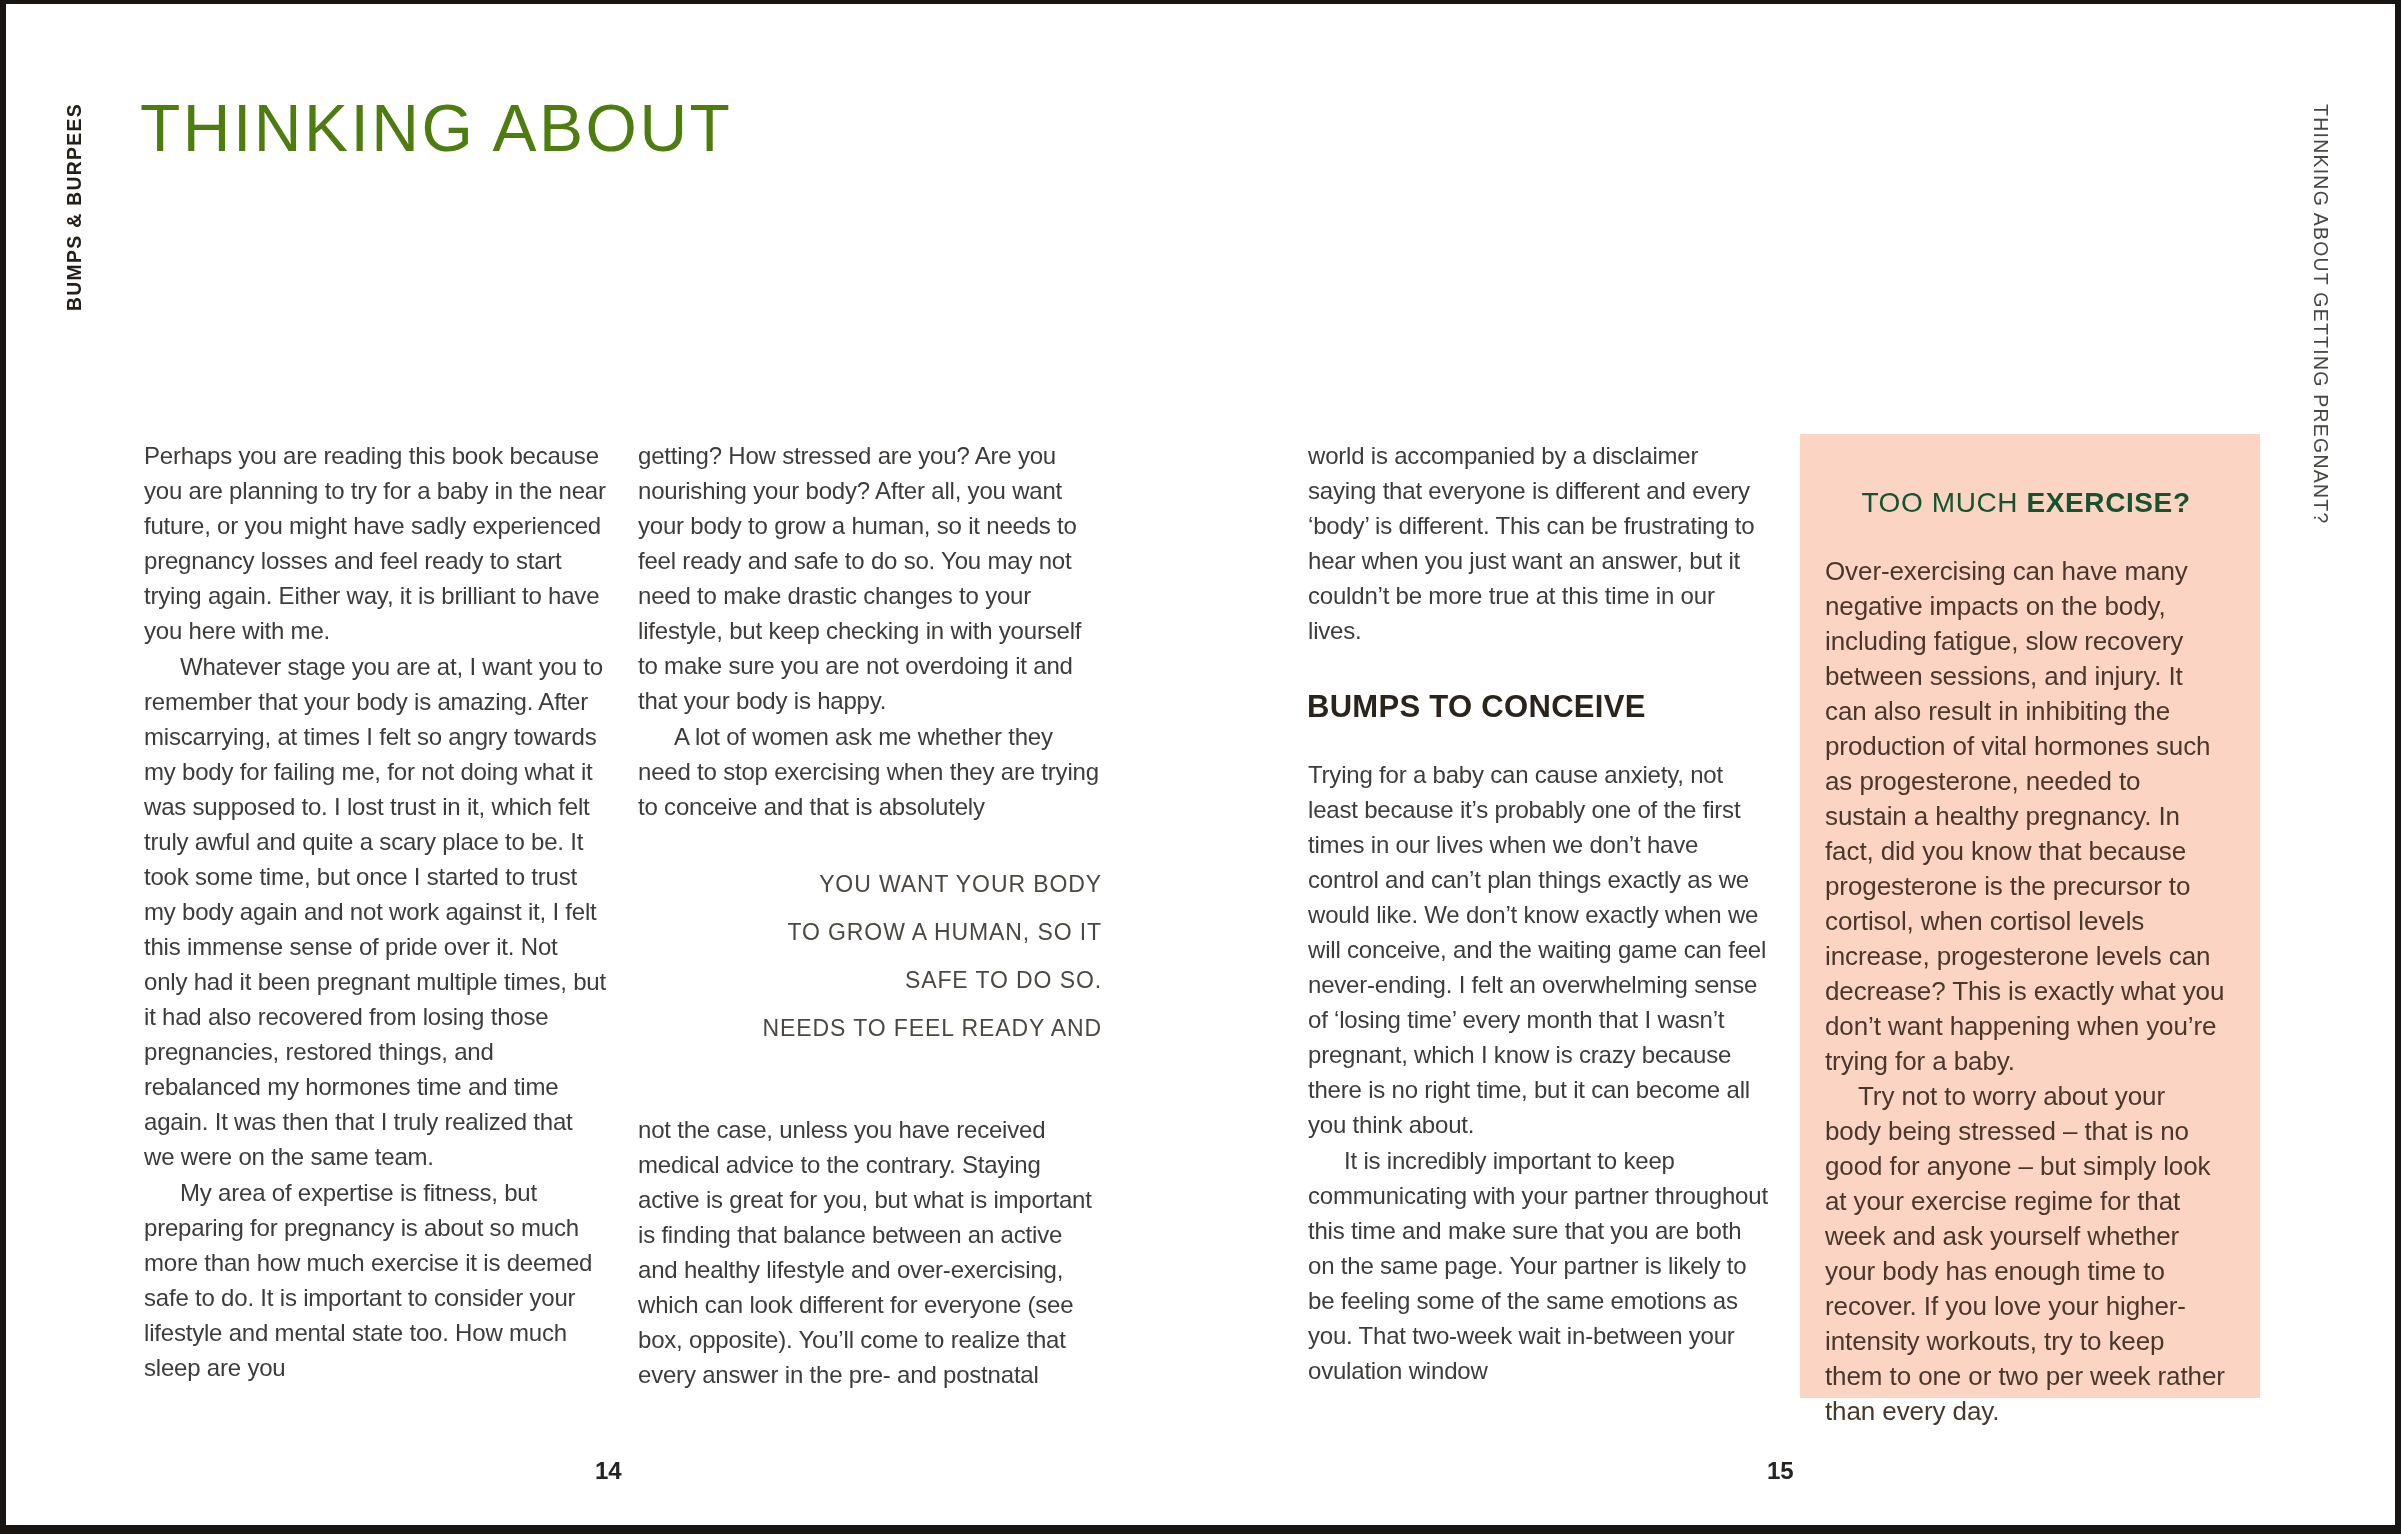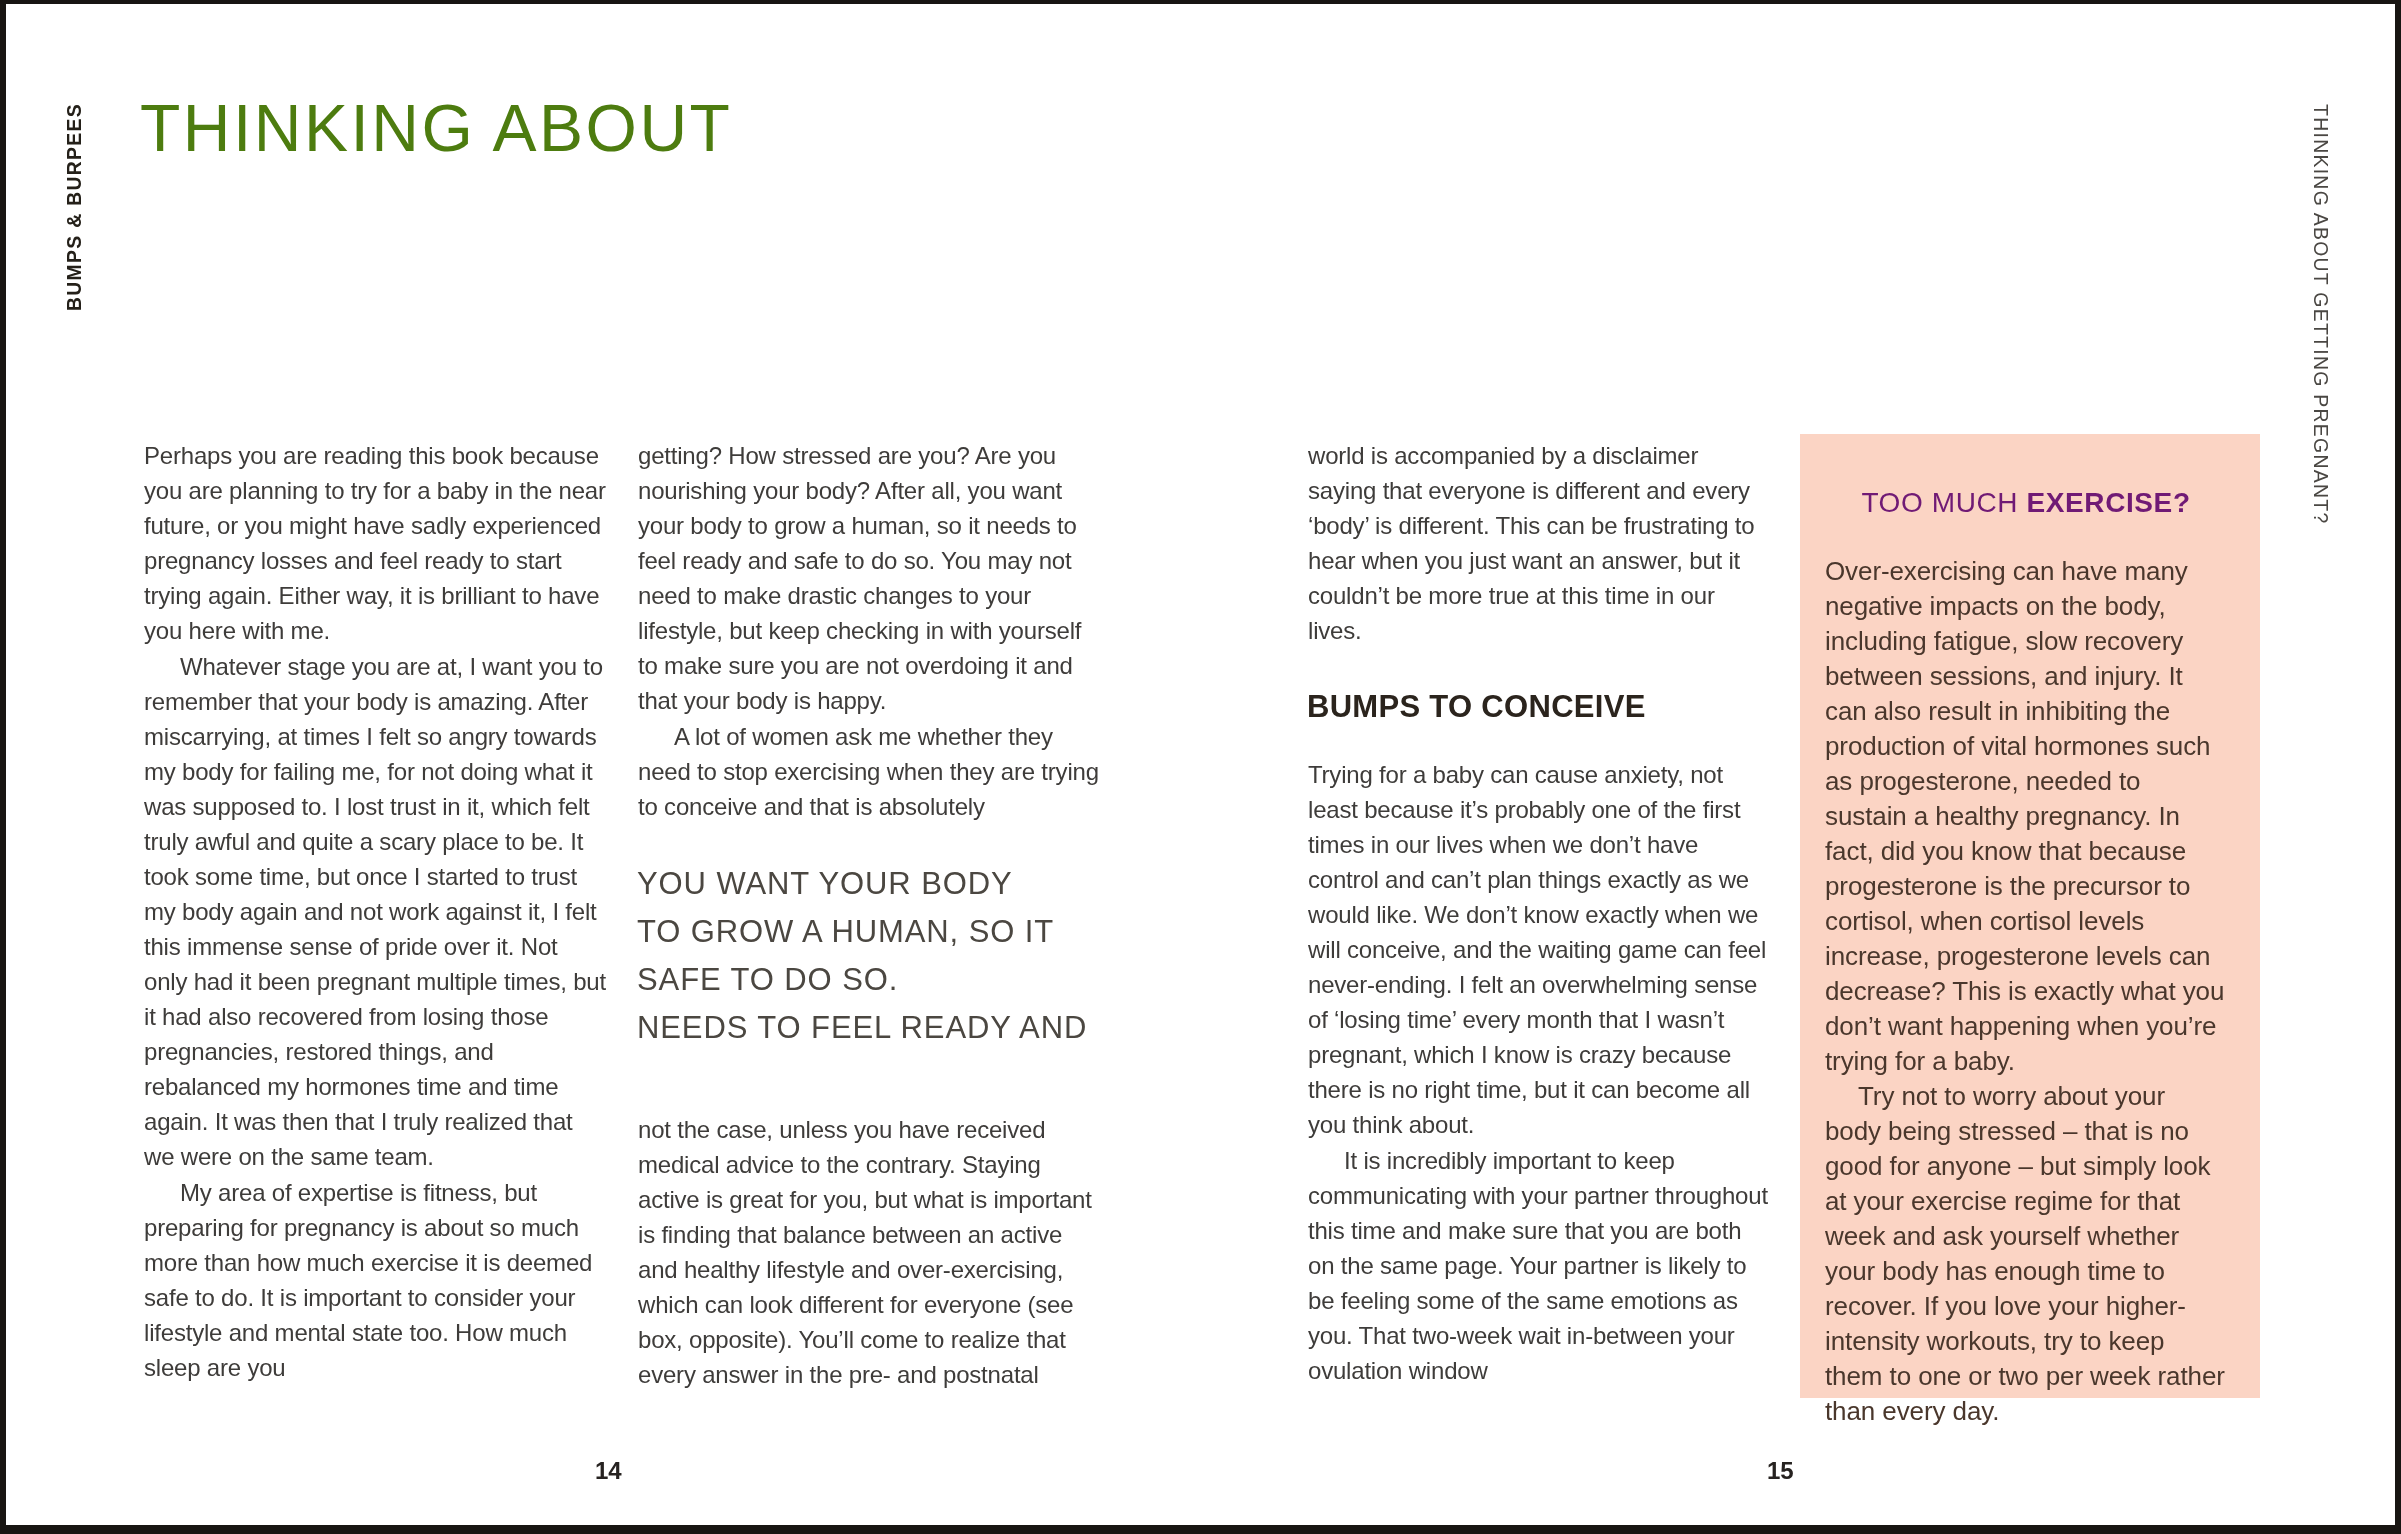--- a/index.html
+++ b/index.html
@@ -33,37 +33,37 @@
 
   
   .col{position:absolute;top:437px;width:465px;color:#3e3c3a;font-size:24px;line-height:35px;letter-spacing:-0.2px;}
   .col-1{left:143px;}
   .col-2{left:637px;}
   .col-3{left:1307px;}
   .col p{margin:1px;}
   .col p.indent{text-indent:36px;}
 
   .pull-quote{
-    margin:36px 0 60px;text-align:left;
-    font-size:31px;line-height:48px;letter-spacing:0.9px;color:#4b4741;
+    margin:36px 0 60px;text-align:right;
+    font-size:23px;line-height:48px;letter-spacing:0.9px;color:#4b4741;
   }
   .pull-quote span{display:block;}
 
   .section-heading{
     margin:41px 0 33px;font-size:31px;font-weight:800;letter-spacing:0.3px;color:#2b241d;
   }
 
   
   .info-box{
     position:absolute;left:1800px;top:434px;width:460px;height:964px;
     box-sizing:border-box;padding:53px 33px 0 25px;background:#fbd4c4;
   }
   .info-box .box-title{
     margin:0 0 35px;text-align:center;font-size:28px;font-weight:400;
-    letter-spacing:0.6px;color:#701a75;white-space:nowrap;
+    letter-spacing:0.6px;color:#14532d;white-space:nowrap;
   }
   .info-box .box-title .bold{font-weight:800;}
   .info-box p{margin:0;font-size:26px;line-height:35px;color:#4a372c;letter-spacing:-0.1px;}
   .info-box p.indent{text-indent:33px;}
 
   .page-num{position:absolute;top:1457px;font-size:24px;font-weight:700;color:#262220;}
   .page-num.left{left:595px;}
   .page-num.right{left:1767px;}
 </style>
 </head>

